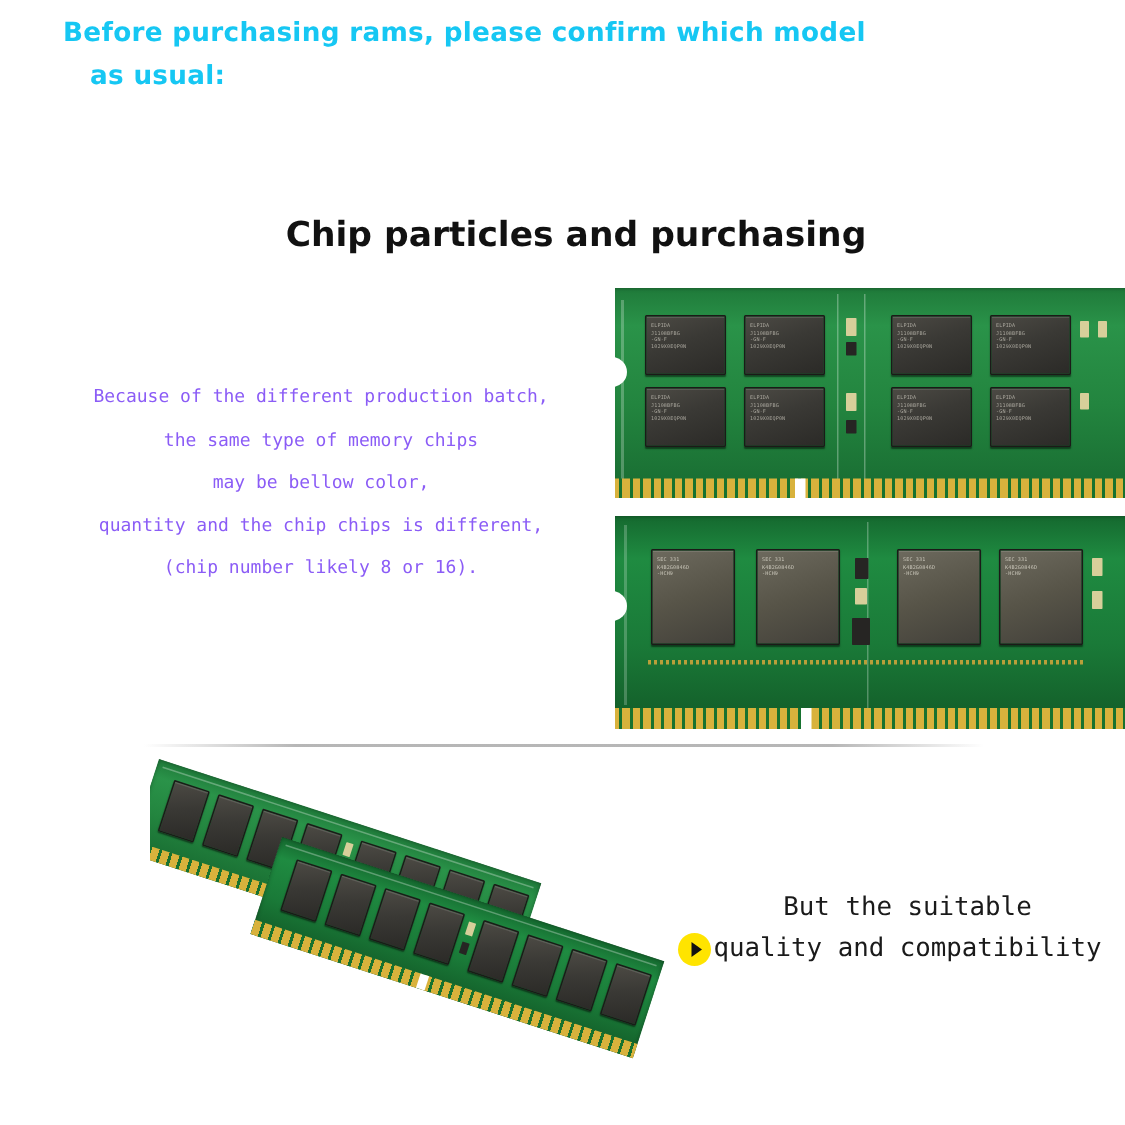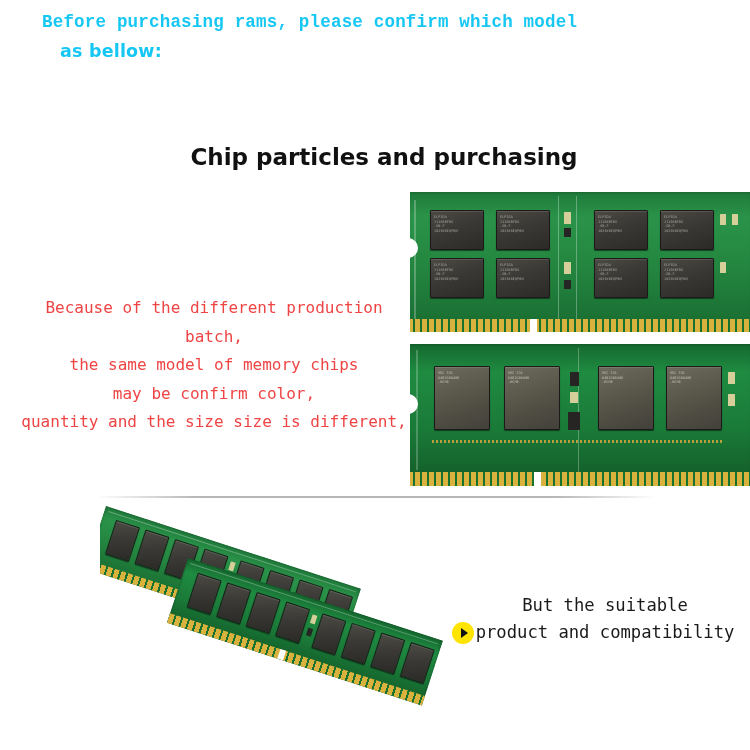--- a/index.html
+++ b/index.html
@@ -23,21 +23,21 @@
     width: 750px;
     padding: 0 20px;
     box-sizing: border-box;
     color: #16c7f3;
     font-family: "DejaVu Sans", sans-serif;
     font-weight: bold;
     font-size: 17.5px;
     line-height: 29px;
     letter-spacing: 0.2px;
   }
-  #notice .ln1 { padding-left: 22px; font-family: Liberation Mono, monospace; }
+  #notice .ln1 { padding-left: 22px; }
   #notice .ln2 { padding-left: 30px; }
   #notice .ln3 { padding-left: 40px; }
 
   
   #section-title {
     position: absolute;
     left: 0;
     top: 144px;
     width: 750px;
     text-align: center;
@@ -51,24 +51,23 @@
   }
 
   
   #description {
     position: absolute;
     left: 14px;
     top: 250px;
     width: 400px;
     text-align: center;
     font-family: "DejaVu Sans Mono", monospace;
-    font-size: 16px;
+    font-size: 12px;
     line-height: 28.5px;
-    color: #ef4444;
-    margin-top: 44px;
+    color: #8b5cf6;
   }
 
   
   #divider {
     position: absolute;
     left: 96px;
     top: 496px;
     width: 560px;
     height: 2px;
     background: linear-gradient(to right, rgba(190,190,190,0), rgba(170,170,170,0.85) 18%, rgba(170,170,170,0.85) 82%, rgba(190,190,190,0));
@@ -204,30 +203,31 @@
     border-top: 5px solid transparent;
     border-bottom: 5px solid transparent;
     margin-left: 2px;
   }
 </style>
 </head>
 <body>
 
 <div id="notice">
   <div class="ln1">Before purchasing rams, please confirm which model</div>
-  <div class="ln3">as bellow:</div>
+  <div class="ln3">as usual:</div>
 </div>
 
 <div id="section-title">Chip particles and purchasing</div>
 
 <div id="description">
   <div>Because of the different production batch,</div>
-  <div>the same model of memory chips</div>
-  <div>may be confirm color,</div>
-  <div>quantity and the size size is different,</div>
+  <div>the same type of memory chips</div>
+  <div>may be bellow color,</div>
+  <div>quantity and the chip chips is different,</div>
+  <div>(chip number likely 8 or 16).</div>
 </div>
 
 <div class="photo" id="photo-sodimm">
 
   <div class="pcb" style="left:-2px; top:6px; width:344px; height:140px;">
 
     <div class="silk" style="left:6px; top:8px; width:2px; height:120px; opacity:0.25;"></div>
     <div class="silk" style="left:150px; top:4px; width:1px; height:132px; opacity:0.3;"></div>
     <div class="silk" style="left:168px; top:4px; width:1px; height:132px; opacity:0.3;"></div>
 
@@ -374,14 +374,14 @@
       <div class="notch" style="left:116px; height:10px; width:6px;"></div>
     </div>
   </div>
 </div>
 
 <div id="caption-bullet">
   <div class="tri"></div>
 </div>
 <div id="caption">
   <div>But the suitable</div>
-  <div>product and compatibility</div>
+  <div>quality and compatibility</div>
 </div>
 
 </body></html>

